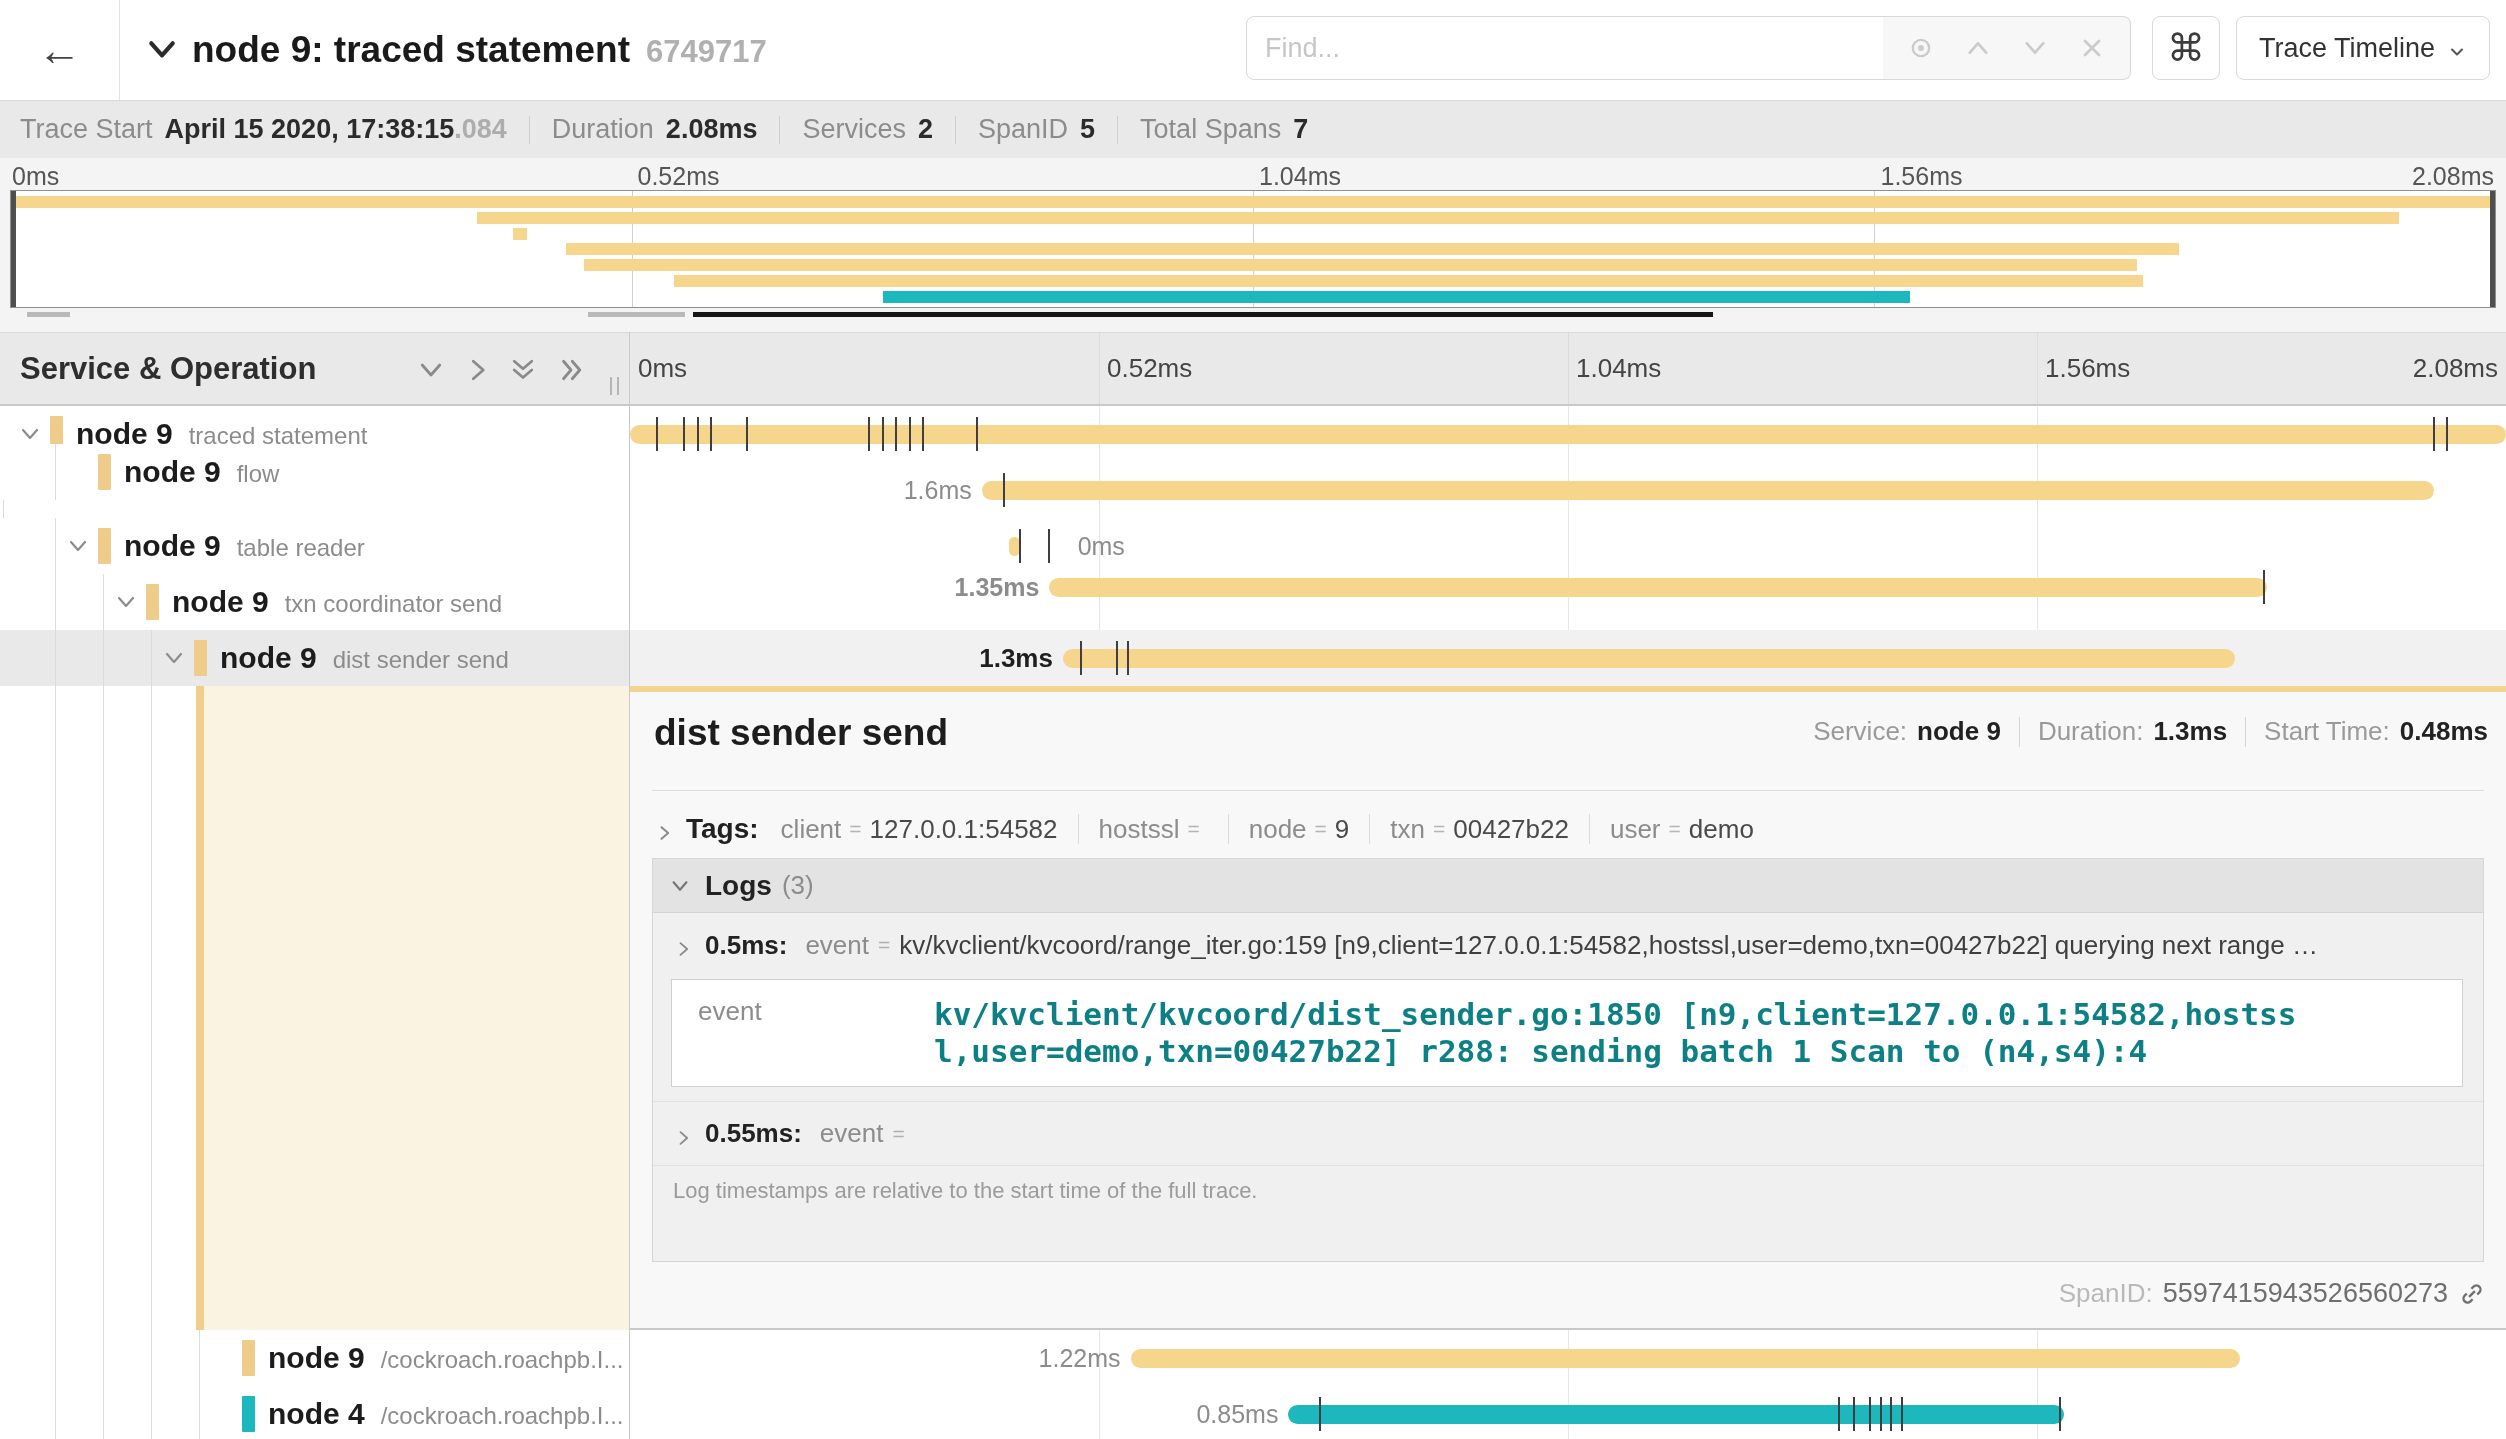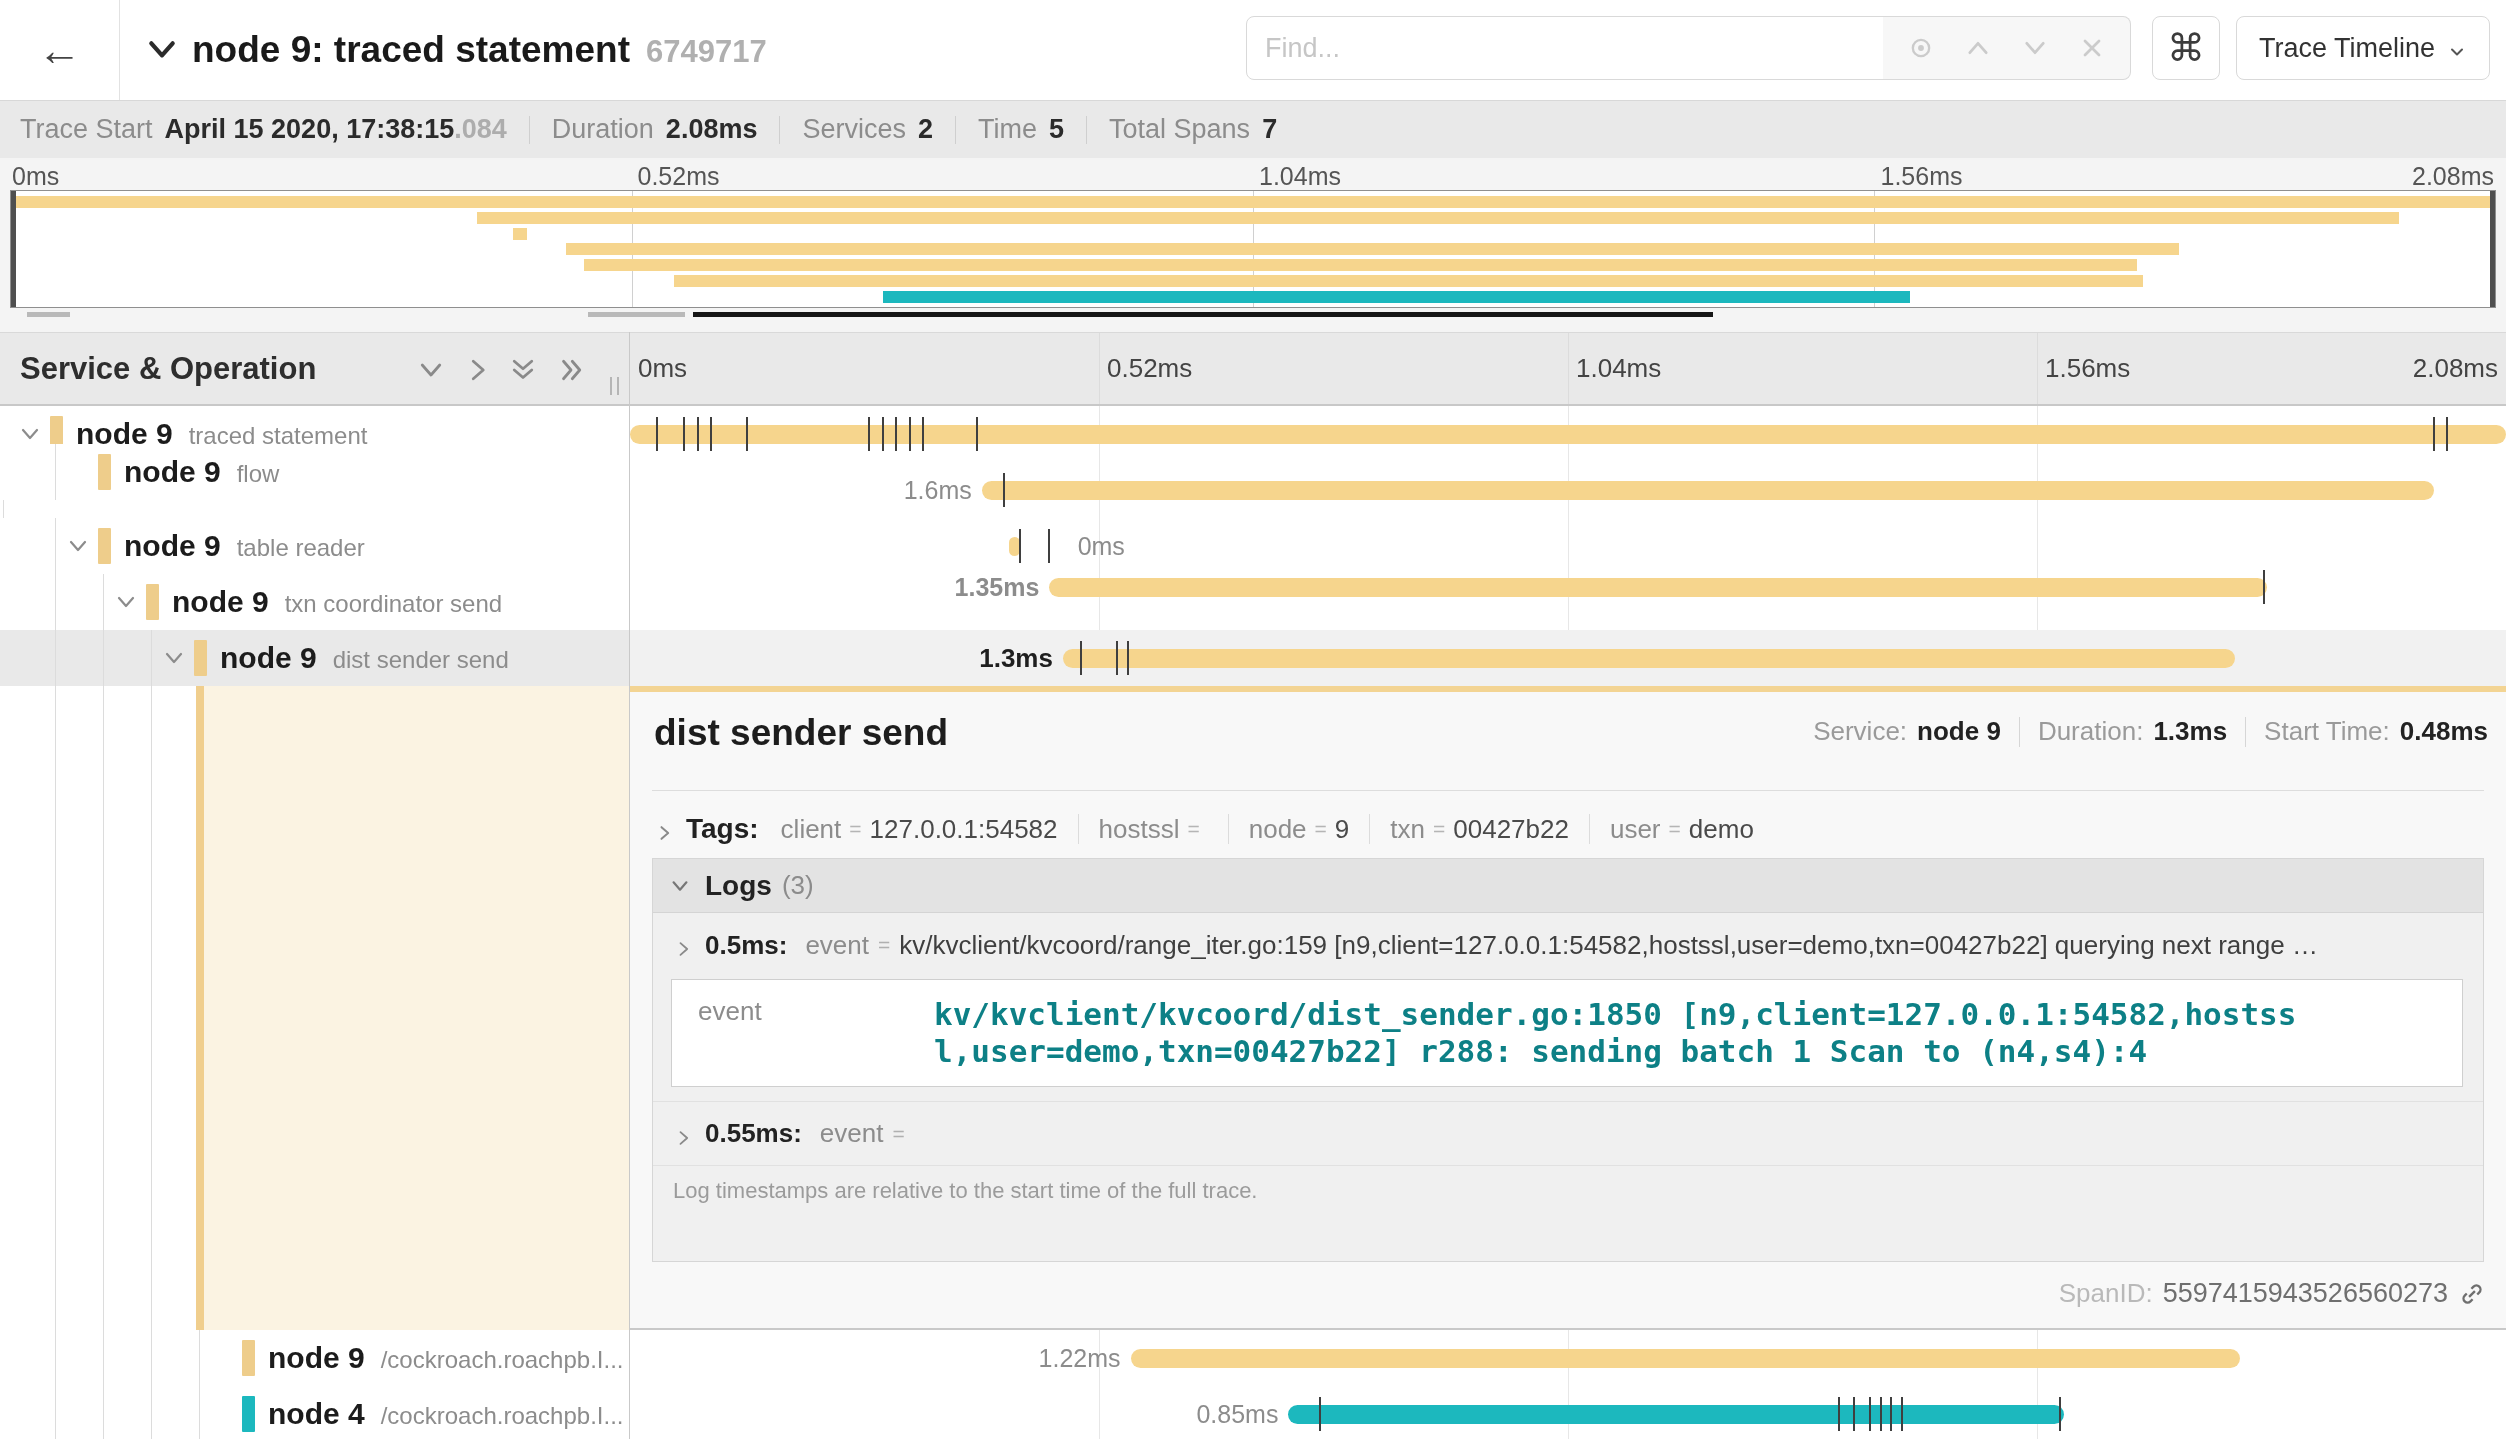--- a/index.html
+++ b/index.html
@@ -158,21 +158,21 @@
     <span class="lbl">Trace Start</span>
     <span class="val">April 15 2020, 17:38:15</span>
       <span class="frac">.084</span>
     <span class="sep"></span>
     <span class="lbl">Duration</span>
     <span class="val">2.08ms</span>
     <span class="sep"></span>
     <span class="lbl">Services</span>
     <span class="val">2</span>
     <span class="sep"></span>
-    <span class="lbl">Time</span>
+    <span class="lbl">SpanID</span>
     <span class="val">5</span>
     <span class="sep"></span>
     <span class="lbl">Total Spans</span>
     <span class="val">7</span>
   </div>
 
   <div class="minimap">
     <div id="mm-ticks">
         <div class="mm-tick" style="left: 12px;">0ms</div>
         <div class="mm-tick" style="left: 637.5px;">0.52ms</div>

